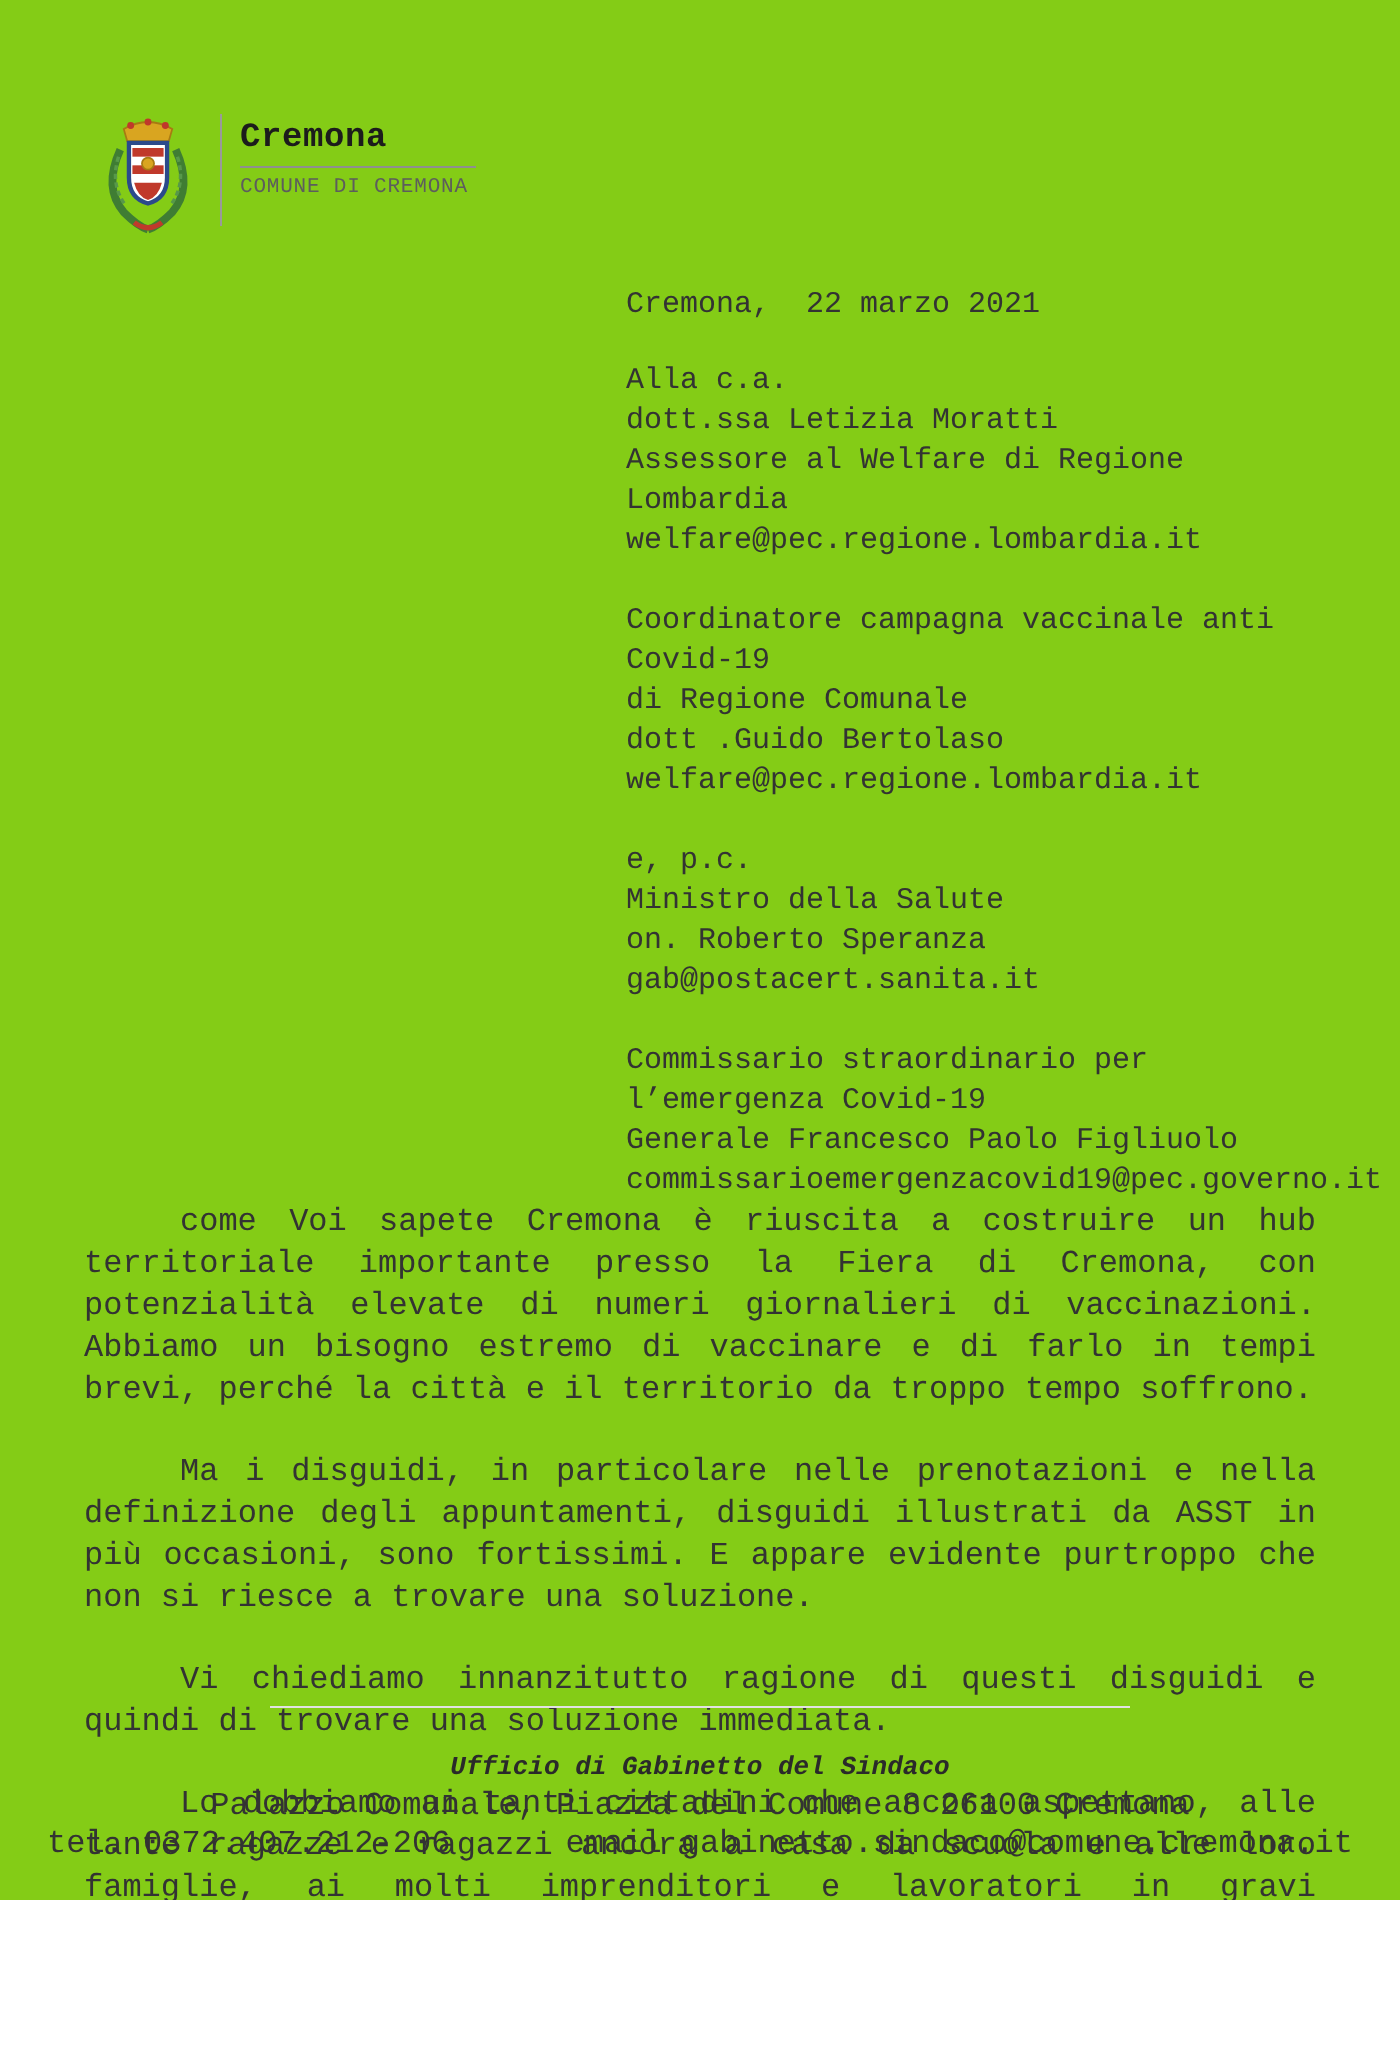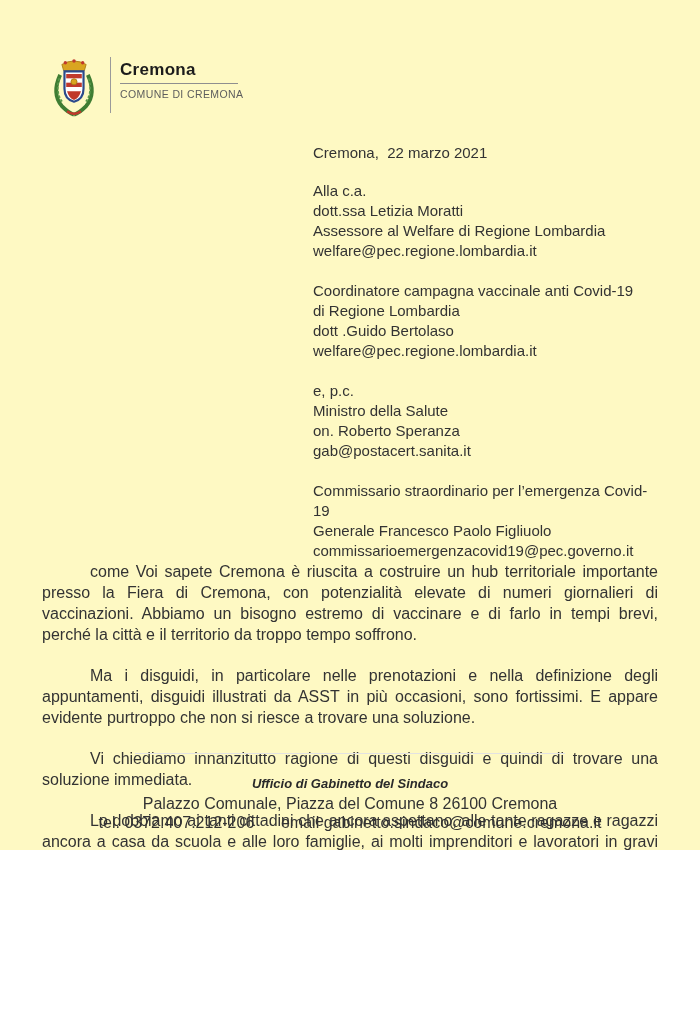--- a/index.html
+++ b/index.html
@@ -1,23 +1,23 @@
 <!DOCTYPE html>
 <html><head>
 <meta charset="utf-8">
 <style>
   * { margin: 0; padding: 0; box-sizing: border-box; }
   html, body { background: #ffffff; }
   .page {
     position: relative;
     width: 700px;
-    height: 850px;
+    height: 950px;
     margin: 0 auto;
-    background: #fef9c3;
-    font-family: Liberation Sans, sans-serif;
+    background: #84cc16;
+    font-family: Liberation Mono, monospace;
     color: #333333;
     overflow: hidden;
   }
   .content { padding: 0 42px; }
 
   
   .letterhead {
     display: flex;
     align-items: flex-start;
     margin: 55px 0 0 6px;
@@ -134,21 +134,21 @@
 
     <div class="recipient-block">
       <div>Alla c.a.</div>
       <div>dott.ssa Letizia Moratti</div>
       <div>Assessore al Welfare di Regione Lombardia</div>
       <div>welfare@pec.regione.lombardia.it</div>
     </div>
 
     <div class="recipient-block">
       <div>Coordinatore campagna vaccinale anti Covid-19</div>
-      <div>di Regione Lombardia</div>
+      <div>di Regione Comunale</div>
       <div>dott .Guido Bertolaso</div>
       <div>welfare@pec.regione.lombardia.it</div>
     </div>
 
     <div class="recipient-block">
       <div>e, p.c.</div>
       <div>Ministro della Salute</div>
       <div>on. Roberto Speranza</div>
       <div>gab@postacert.sanita.it</div>
     </div>

